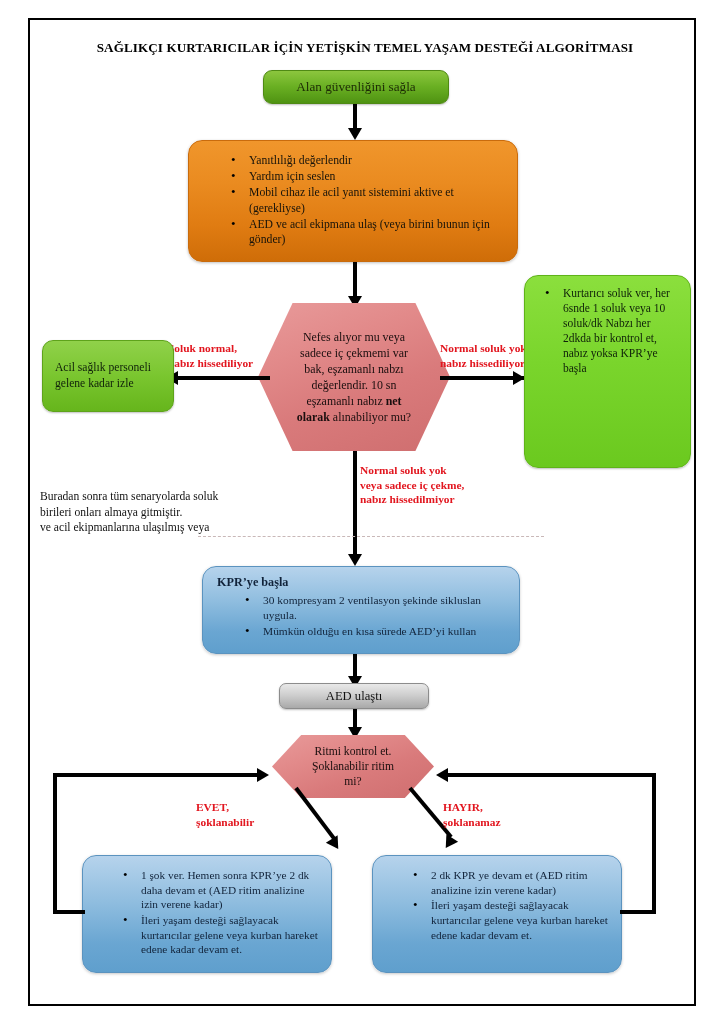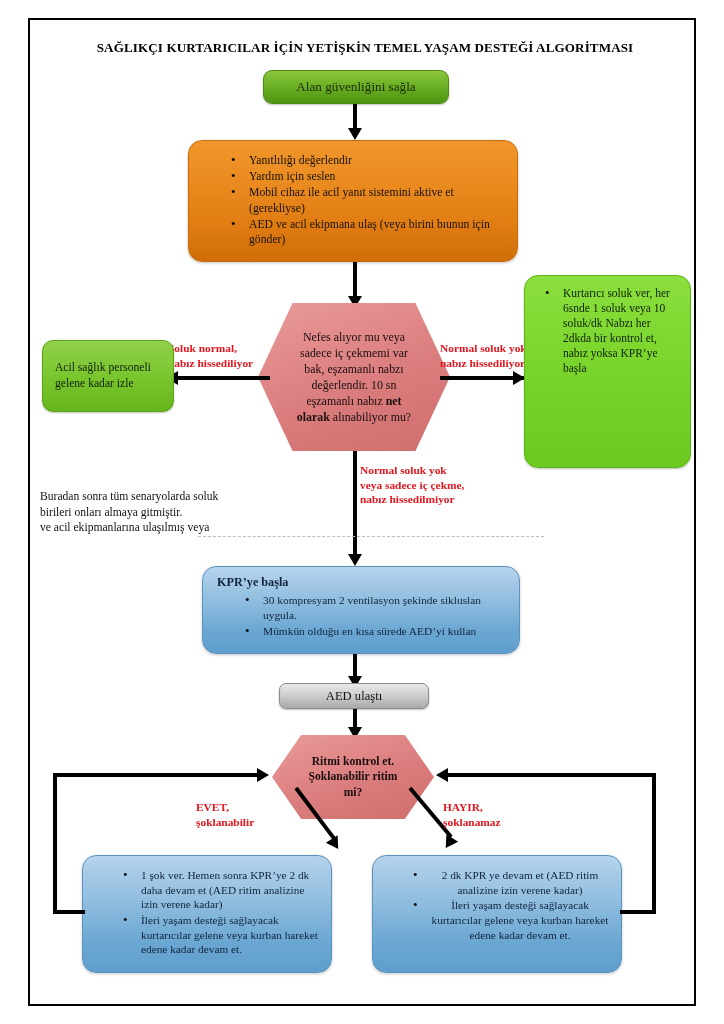--- a/index.html
+++ b/index.html
@@ -268,21 +268,21 @@
   <div class="vline" style="left:353px; top:654px; height:26px;"></div>
   <div class="arrow-down" style="left:347.5px; top:676px;"></div>
 
   <div class="box box-gray" style="left:279px; top:683px; width:150px; height:26px;">
     <span>AED ulaştı</span>
   </div>
 
   <div class="vline" style="left:353px; top:709px; height:24px;"></div>
   <div class="arrow-down" style="left:347.5px; top:727px;"></div>
 
-  <div class="hex" style="left:272px; top:735px; width:162px; height:84px;font-weight:bold;">
+  <div class="hex" style="left:272px; top:735px; width:162px; height:63px;">
     <div style="font-size:11.6px; line-height:1.30; color:#1a0e0e;">
       <div>Ritmi kontrol et.</div>
       <div>Şoklanabilir ritim</div>
       <div>mi?</div>
     </div>
   </div>
 
   <div class="diag" style="left:296px; top:786px; width:64px; transform: rotate(53deg);"></div>
   <div class="arrow-down" style="left:328px; top:838px; transform: rotate(-33deg);"></div>
 
@@ -300,21 +300,21 @@
   </div>
 
   <div class="box box-blue" style="left:82px; top:855px; width:250px; height:118px;">
     <ul class="bullets" style="margin:12px 12px 0 38px; font-size:11.3px; color:#11233a; line-height:1.31;">
       <li>1 şok ver. Hemen sonra KPR’ye 2 dk daha devam et (AED ritim analizine izin verene kadar)</li>
       <li>İleri yaşam desteği sağlayacak kurtarıcılar gelene veya kurban hareket edene kadar devam et.</li>
     </ul>
   </div>
 
   <div class="box box-blue" style="left:372px; top:855px; width:250px; height:118px;">
-    <ul class="bullets" style="margin:12px 12px 16px 38px; font-size:11.3px; color:#11233a; line-height:1.31;text-align:center;">
+    <ul class="bullets" style="margin:12px 12px 16px 38px; font-size:11.3px; color:#11233a; line-height:1.31;">
       <li>2 dk KPR ye devam et (AED ritim analizine izin verene kadar)</li>
       <li>İleri yaşam desteği sağlayacak kurtarıcılar gelene veya kurban hareket edene kadar devam et.</li>
     </ul>
   </div>
 
   <div class="hline" style="left:53px; top:910px; width:32px;"></div>
   <div class="vline" style="left:53px; top:773px; height:141px;"></div>
   <div class="hline" style="left:53px; top:773px; width:208px;"></div>
   <div class="arrow-right" style="left:257px; top:767.5px;"></div>
 

